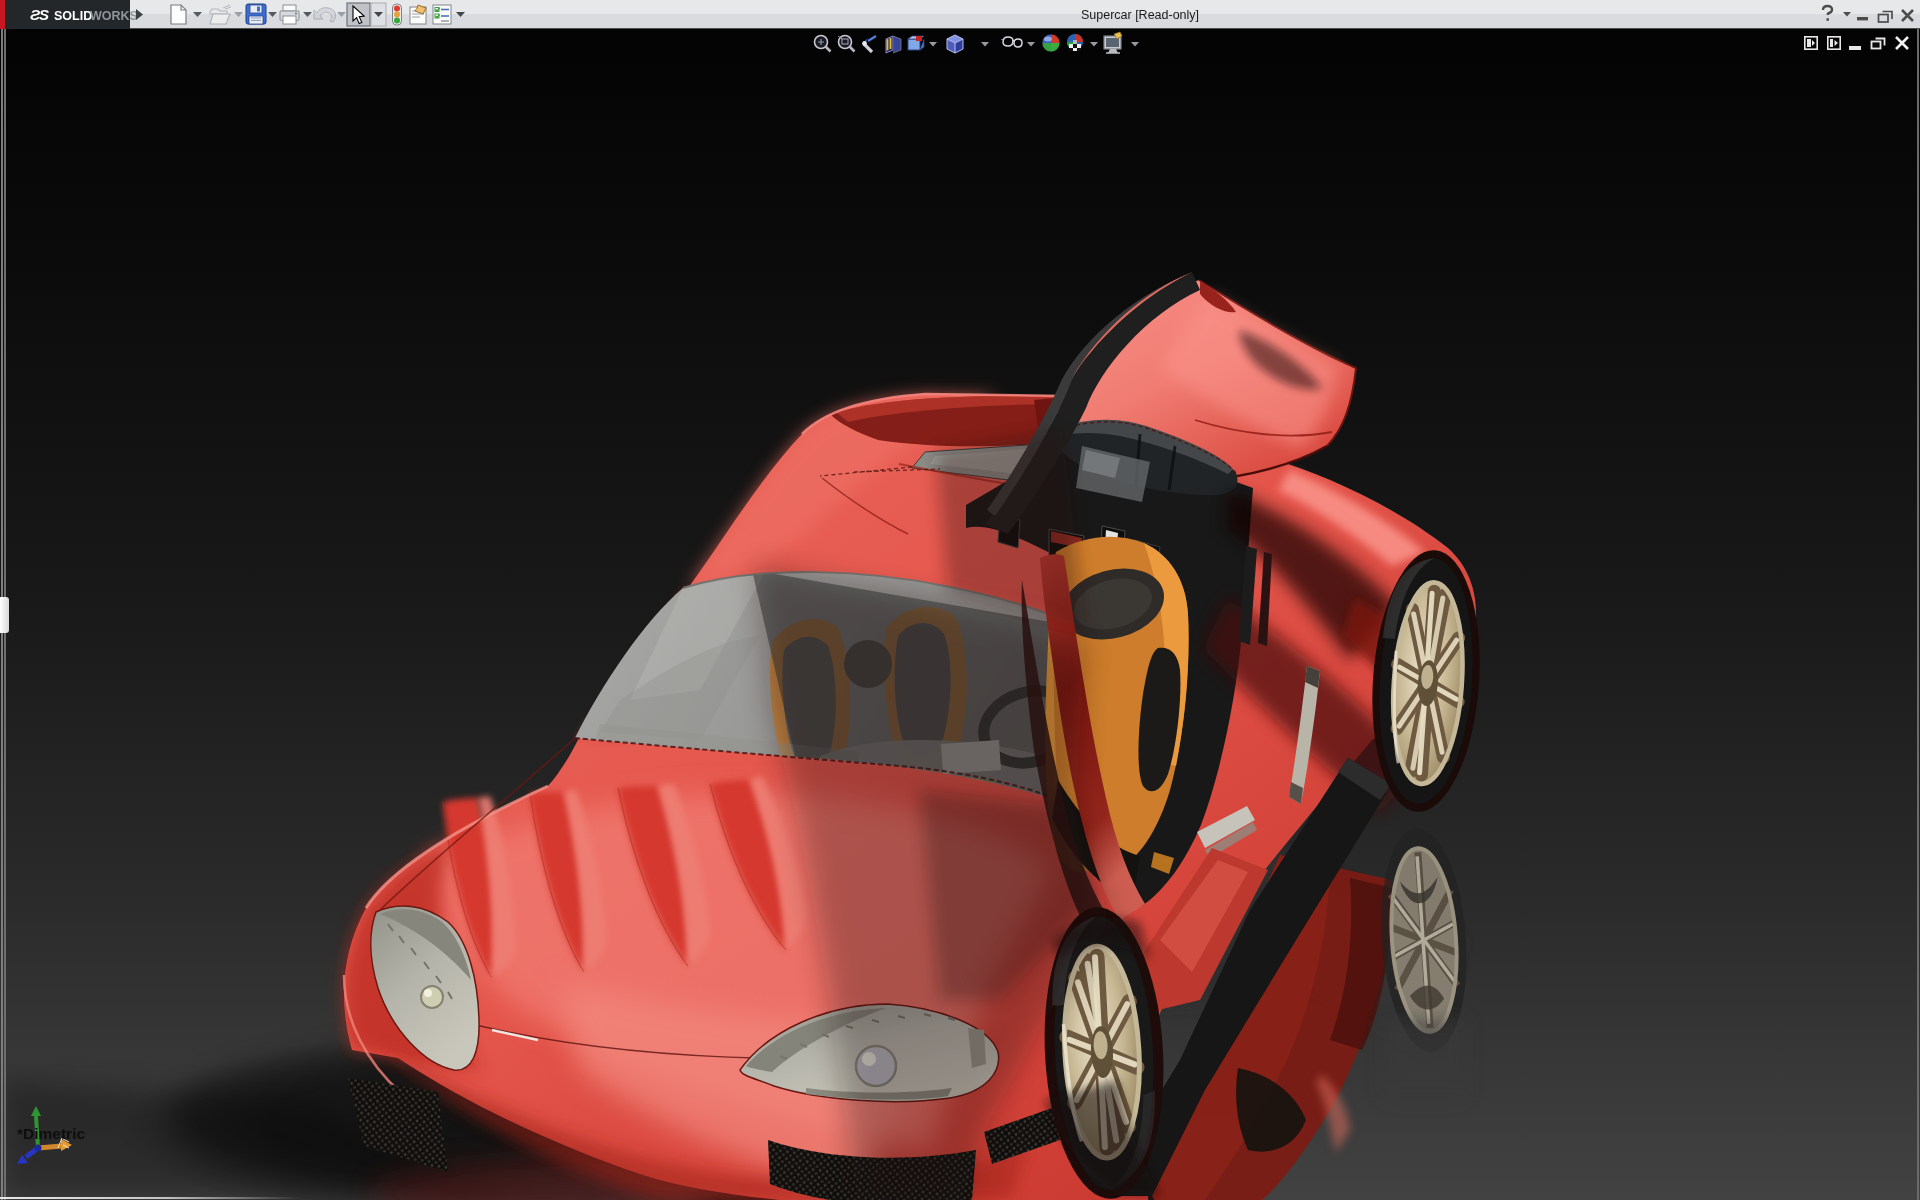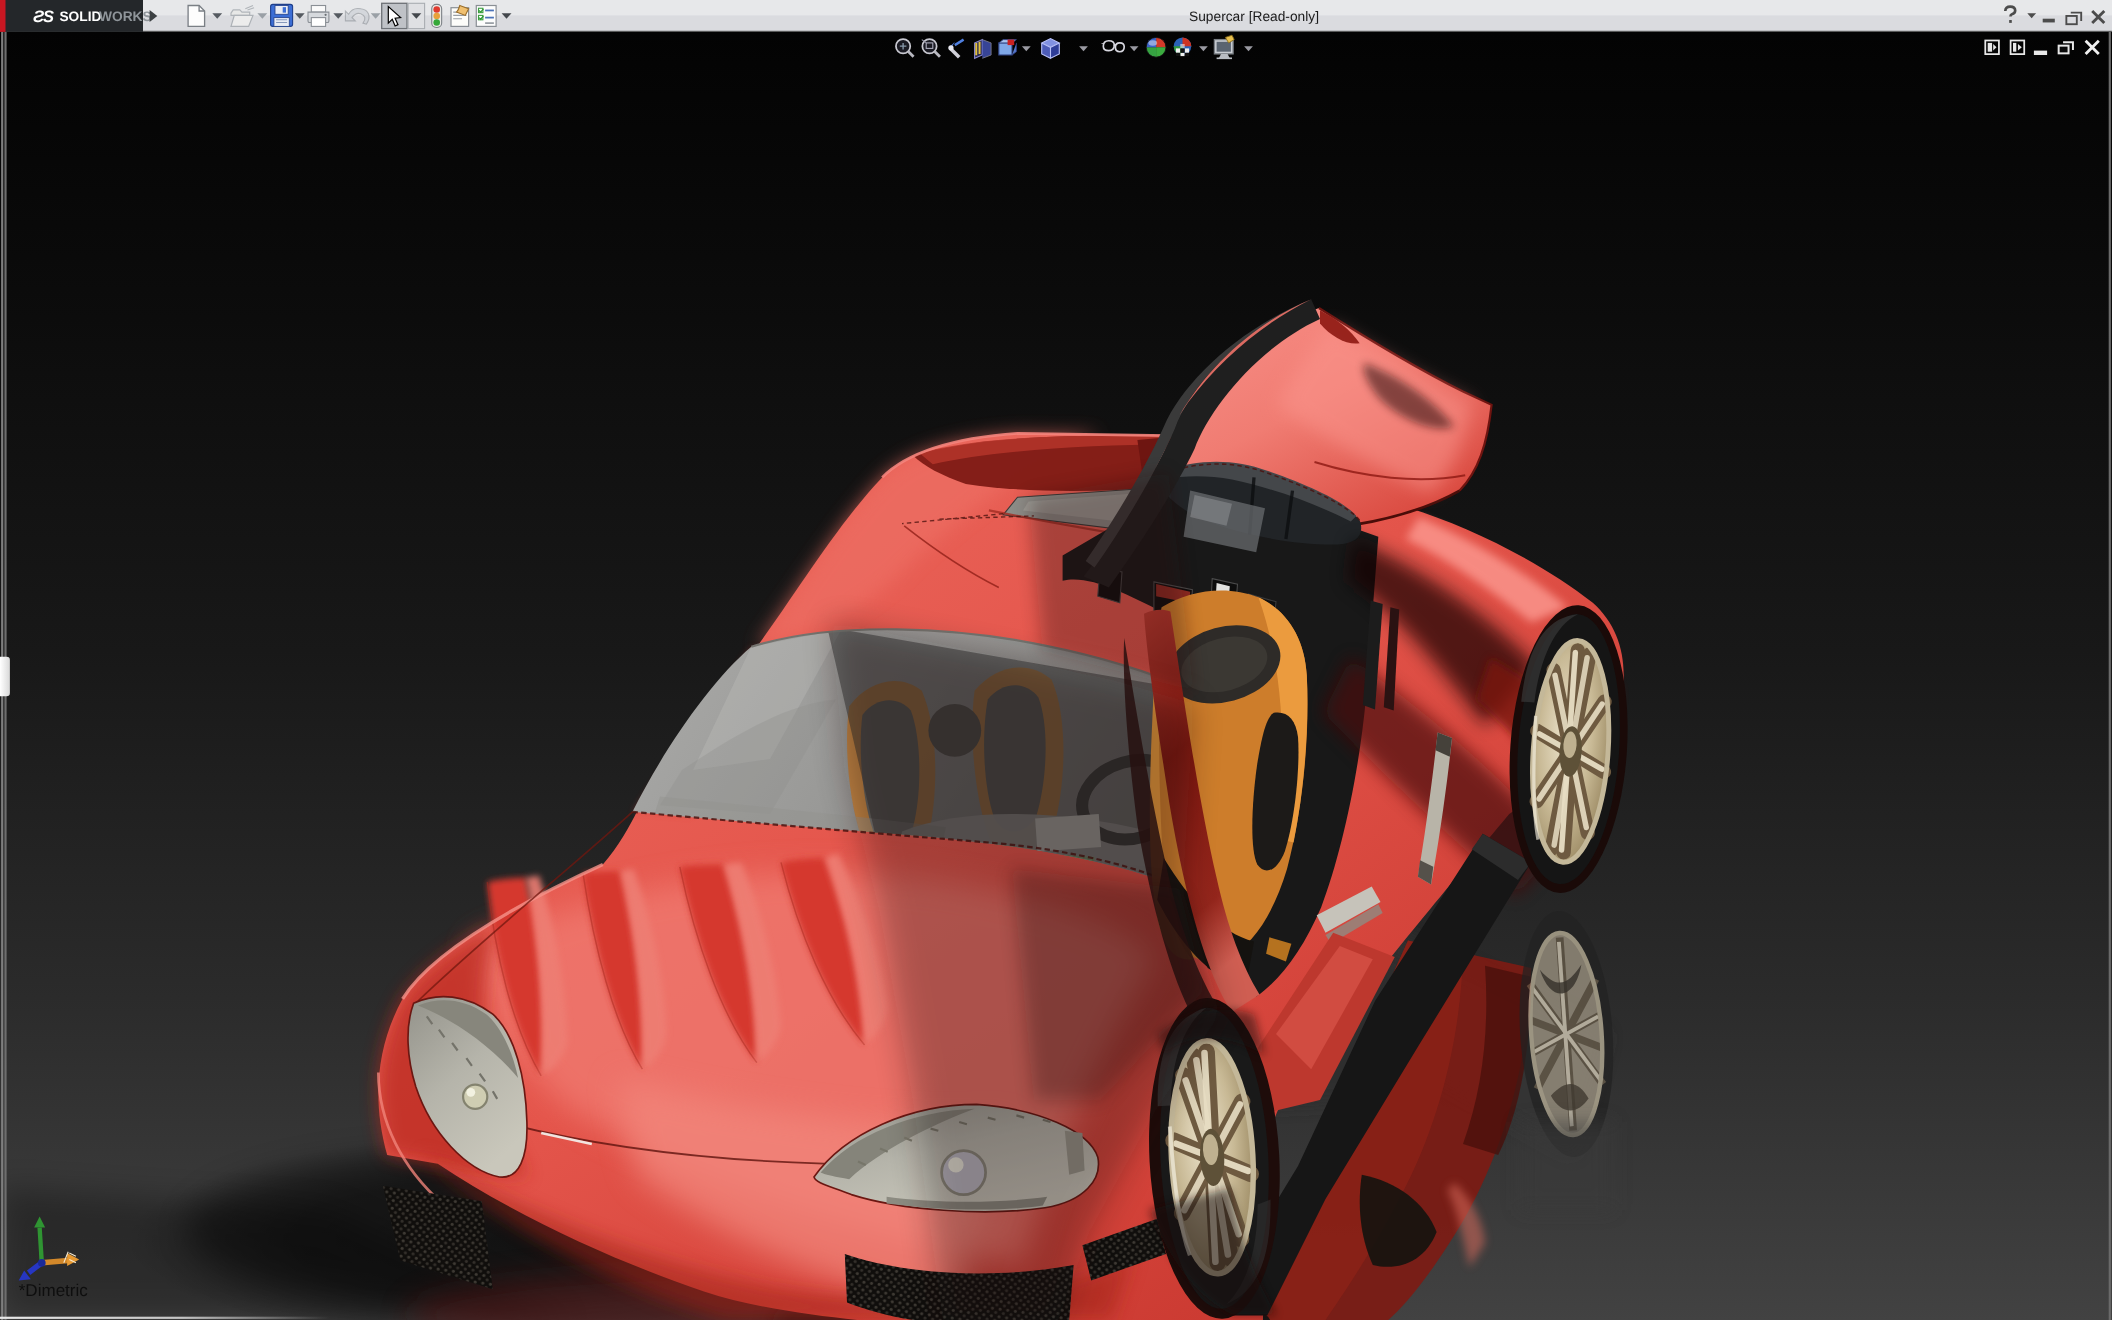--- a/index.html
+++ b/index.html
@@ -1,21 +1,21 @@
 <!DOCTYPE html>
 <html><head>
 <meta charset="utf-8">
 <style>
 html,body{margin:0;padding:0;width:1920px;height:1200px;overflow:hidden;background:#000;}
 *{box-sizing:border-box;font-family:"Liberation Sans",sans-serif;}
 #titlebar{position:absolute;left:0;top:0;width:1920px;height:29px;}
 #viewport{position:absolute;left:0;top:29px;width:1920px;height:1171px;background:linear-gradient(#030303 0%,#0b0b0b 20%,#181818 48%,#2b2b2b 75%,#424242 100%);}
 #carsvg{position:absolute;left:0;top:0;width:1920px;height:1171px;}
 #hud{position:absolute;left:0;top:0;width:1920px;height:60px;}
-#dimetric{position:absolute;left:17px;top:1136px;color:#0e0e0e;font-size:15.5px;}
+#dimetric{position:absolute;left:17px;top:1096px;color:#0e0e0e;font-size:15.5px;font-weight:bold;}
 #leftline{position:absolute;left:0;top:1168px;width:300px;height:2px;background:linear-gradient(90deg,#e8e8e8,#c4c4c4 55%,rgba(120,120,120,0));}
 #lborder1{position:absolute;left:1px;top:0;width:2px;height:1171px;background:#7e7e7e;}
 #lborder2{position:absolute;left:4px;top:0;width:2px;height:1171px;background:#6e6e6e;}
 #rborder{position:absolute;left:1917px;top:0;width:2px;height:1171px;background:#6a6a6a;}
 #lefttab{position:absolute;left:0;top:568px;width:9px;height:36px;background:linear-gradient(90deg,#ffffff,#d8d8d8);border-radius:0 3px 3px 0;}
 </style>
 </head>
 <body>
 <div id="viewport">
 <svg id="carsvg" viewBox="0 29 1920 1171" xmlns="http://www.w3.org/2000/svg">

